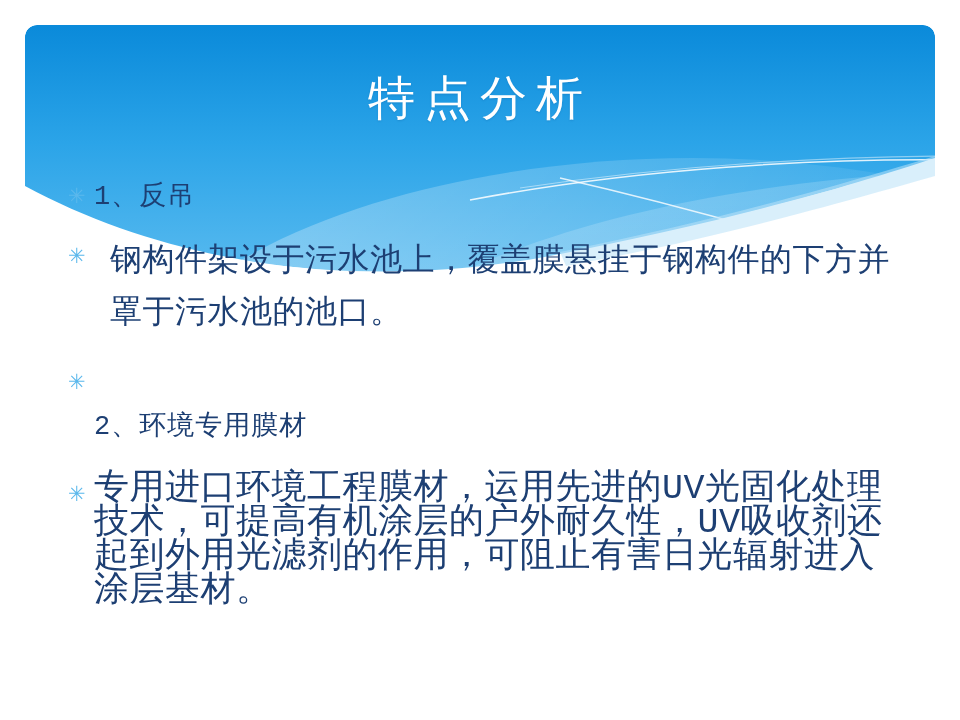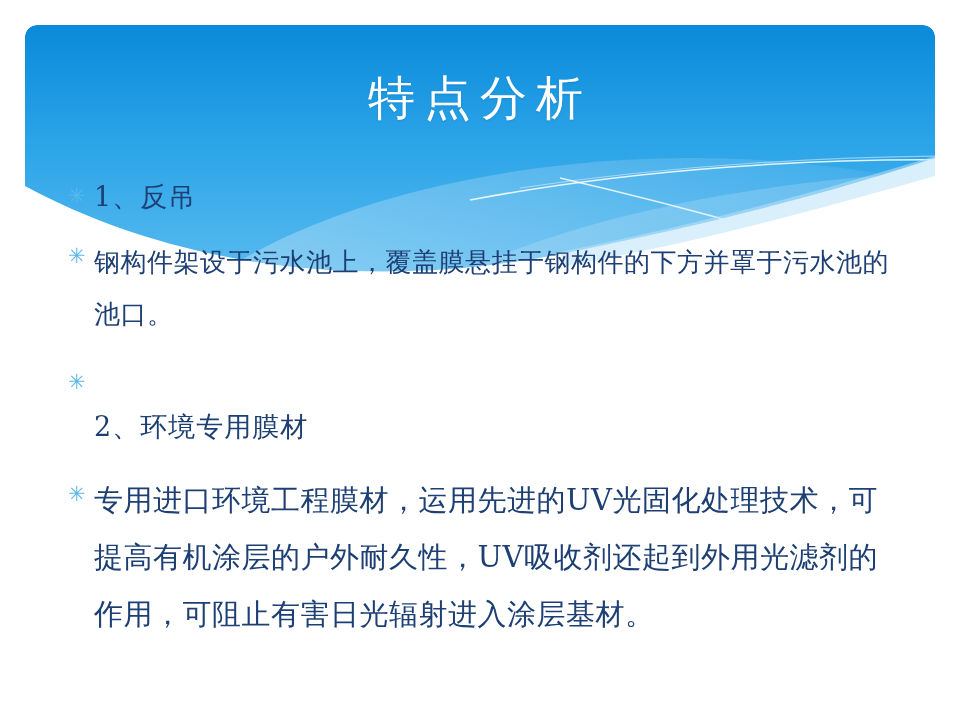--- a/index.html
+++ b/index.html
@@ -72,57 +72,59 @@
     color: #5bb8ec;
     font-size: 22px;
     line-height: 1;
     text-align: left;
     font-family: "DejaVu Sans", "Liberation Sans", sans-serif;
   }
 
   .bullet-text {
     flex: 1 1 auto;
     color: #1d3f73;
+    font-family: Liberation Mono, monospace;
   }
 
   
   .row-a { margin-top: 0px; }
   .row-a .bullet-marker { font-size: 21px; padding-top: 6px; }
   .row-a .bullet-text {
     font-size: 27px;
     line-height: 34px;
     letter-spacing: 1px;
   }
 
   
   .row-b { margin-top: 22px; }
   .row-b .bullet-marker { font-size: 21px; padding-top: 10px; }
   .row-b .bullet-text {
-    font-size: 26px;
+    font-size: 32px;
     line-height: 52px;
     letter-spacing: 0.5px;
     text-indent: 0;
+    margin-left: 16px;
   }
 
   
   .row-c { margin-top: 26px; }
   .row-c .bullet-marker { font-size: 21px; padding-top: 6px; }
   .row-c .bullet-text {
     font-size: 27px;
     line-height: 34px;
     letter-spacing: 1px;
     margin-top: 44px;
   }
 
   
   .row-d { margin-top: 28px; }
   .row-d .bullet-marker { font-size: 21px; padding-top: 12px; }
   .row-d .bullet-text {
-    font-size: 29px;
-    line-height: 57px;
+    font-size: 35px;
+    line-height: 34px;
     letter-spacing: 0.5px;
   }
 </style>
 </head>
 <body>
 
 <div class="slide">
 
   <div class="banner">
     <svg viewBox="0 0 960 300" xmlns="http://www.w3.org/2000/svg" aria-hidden="true">

